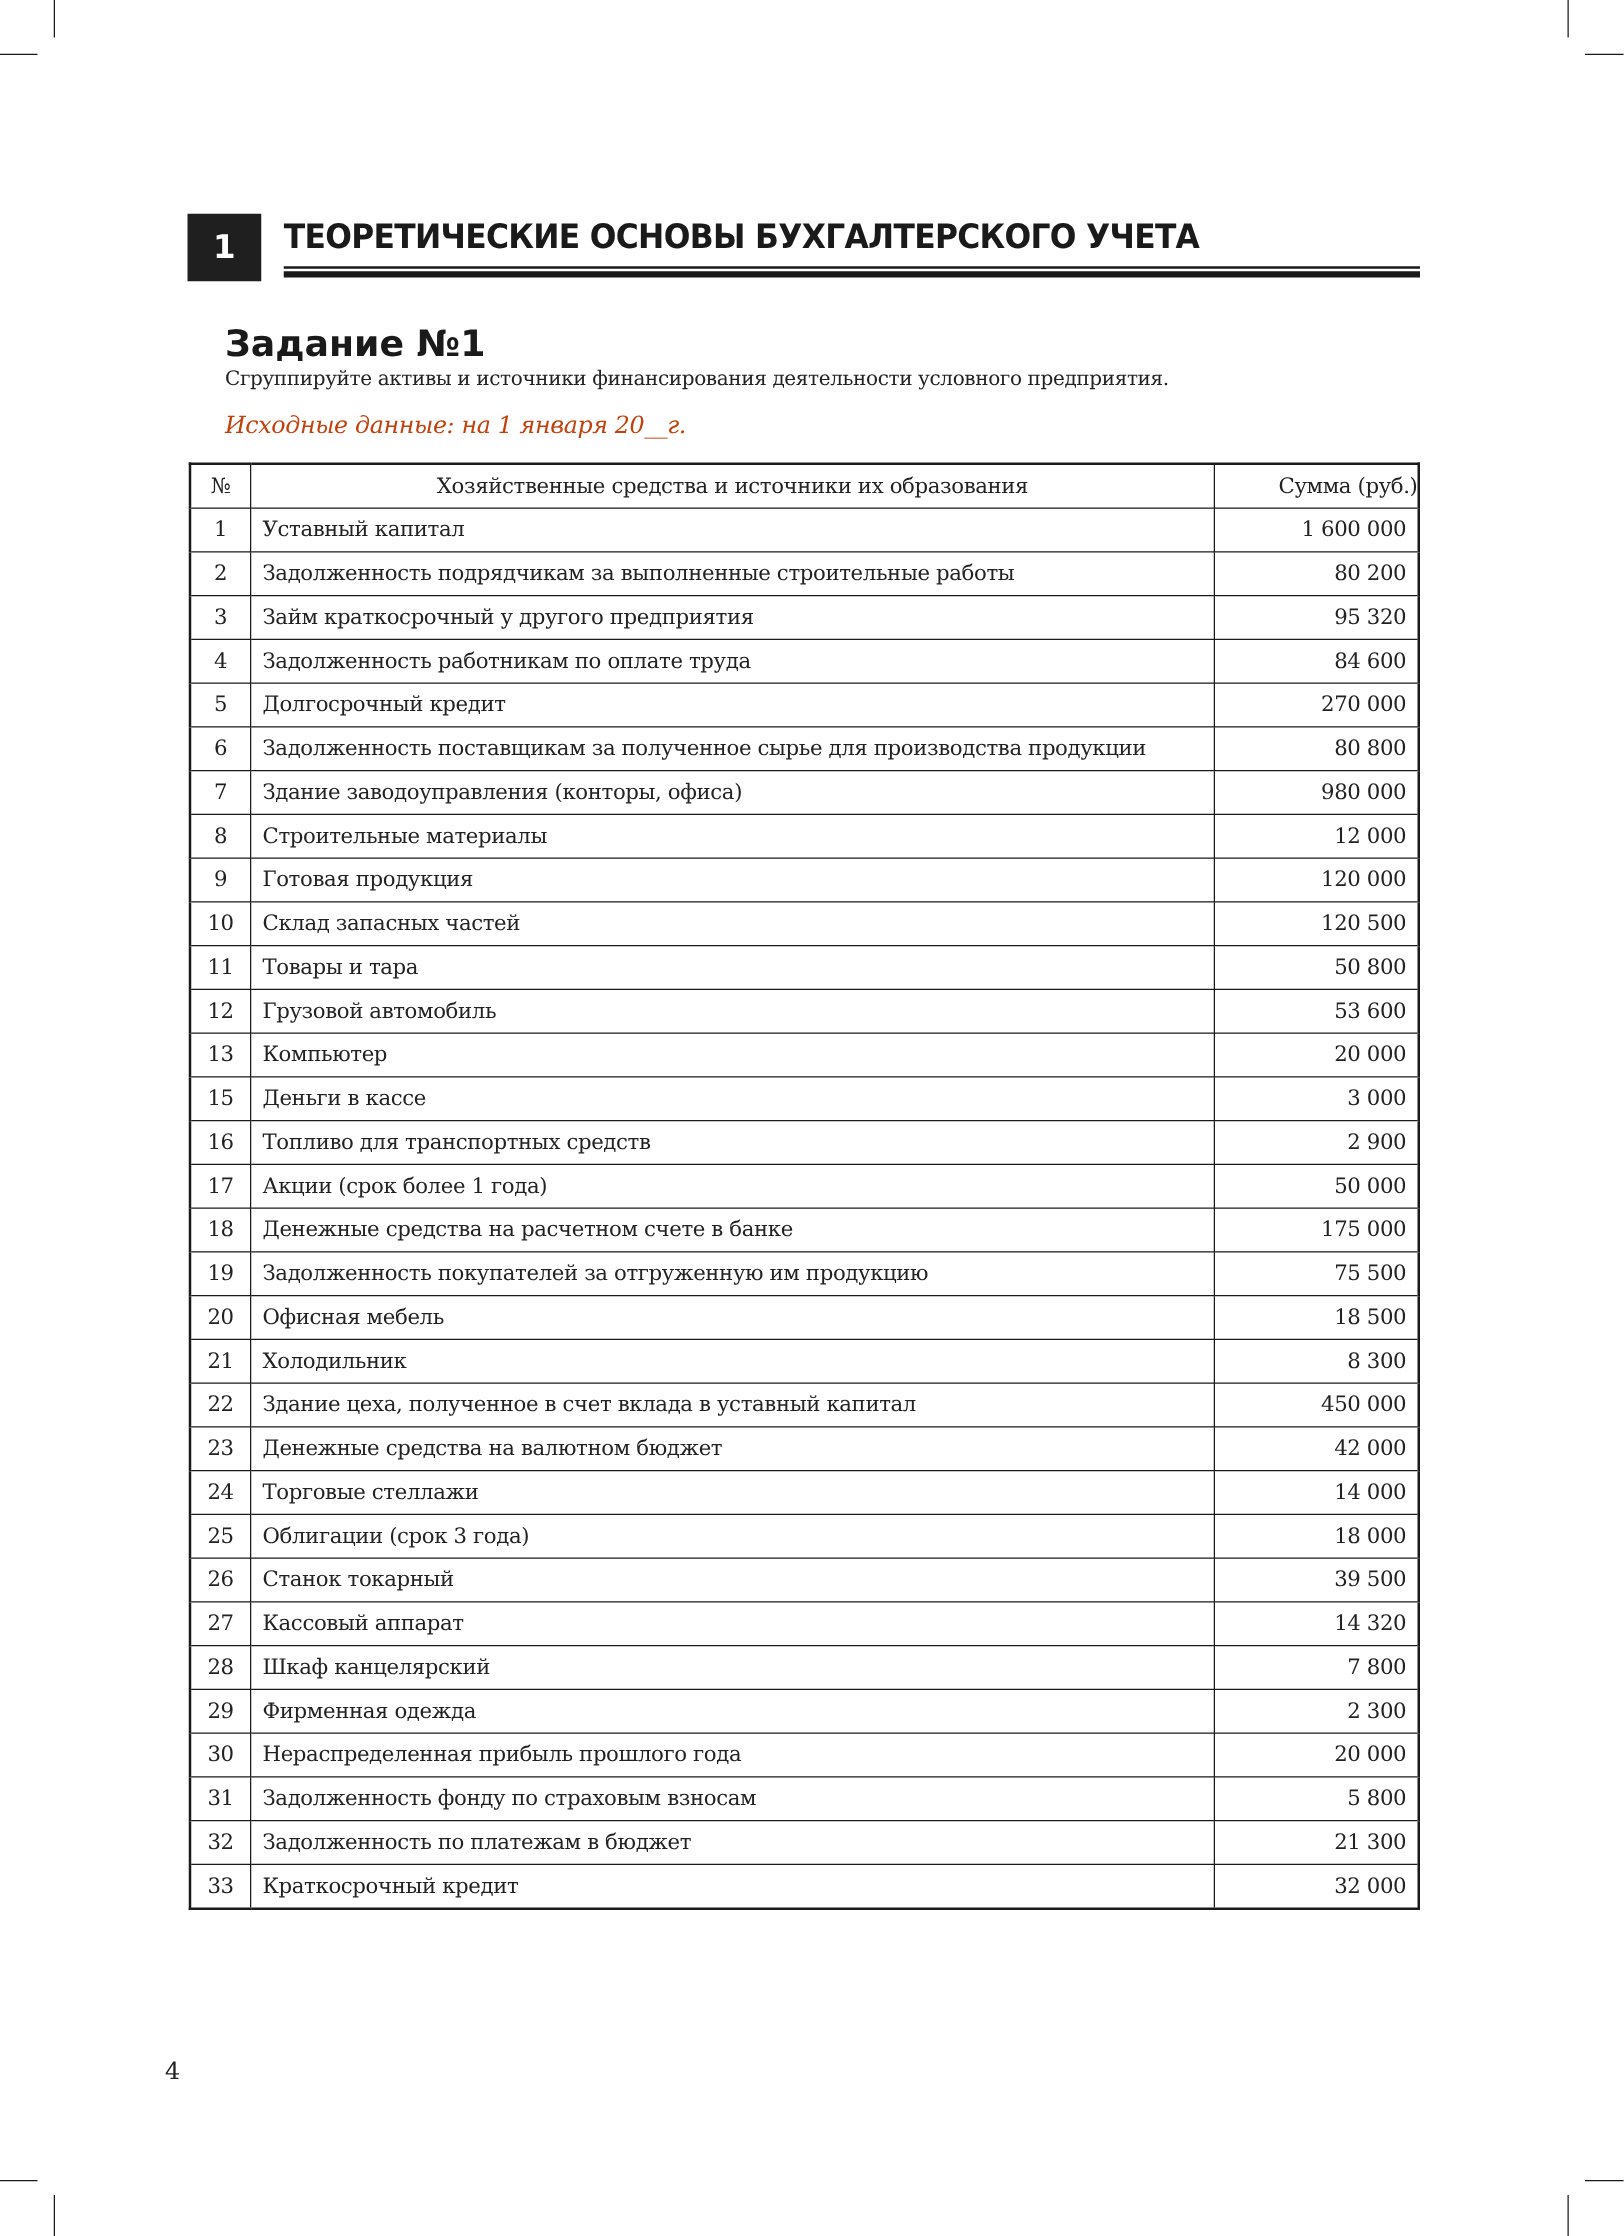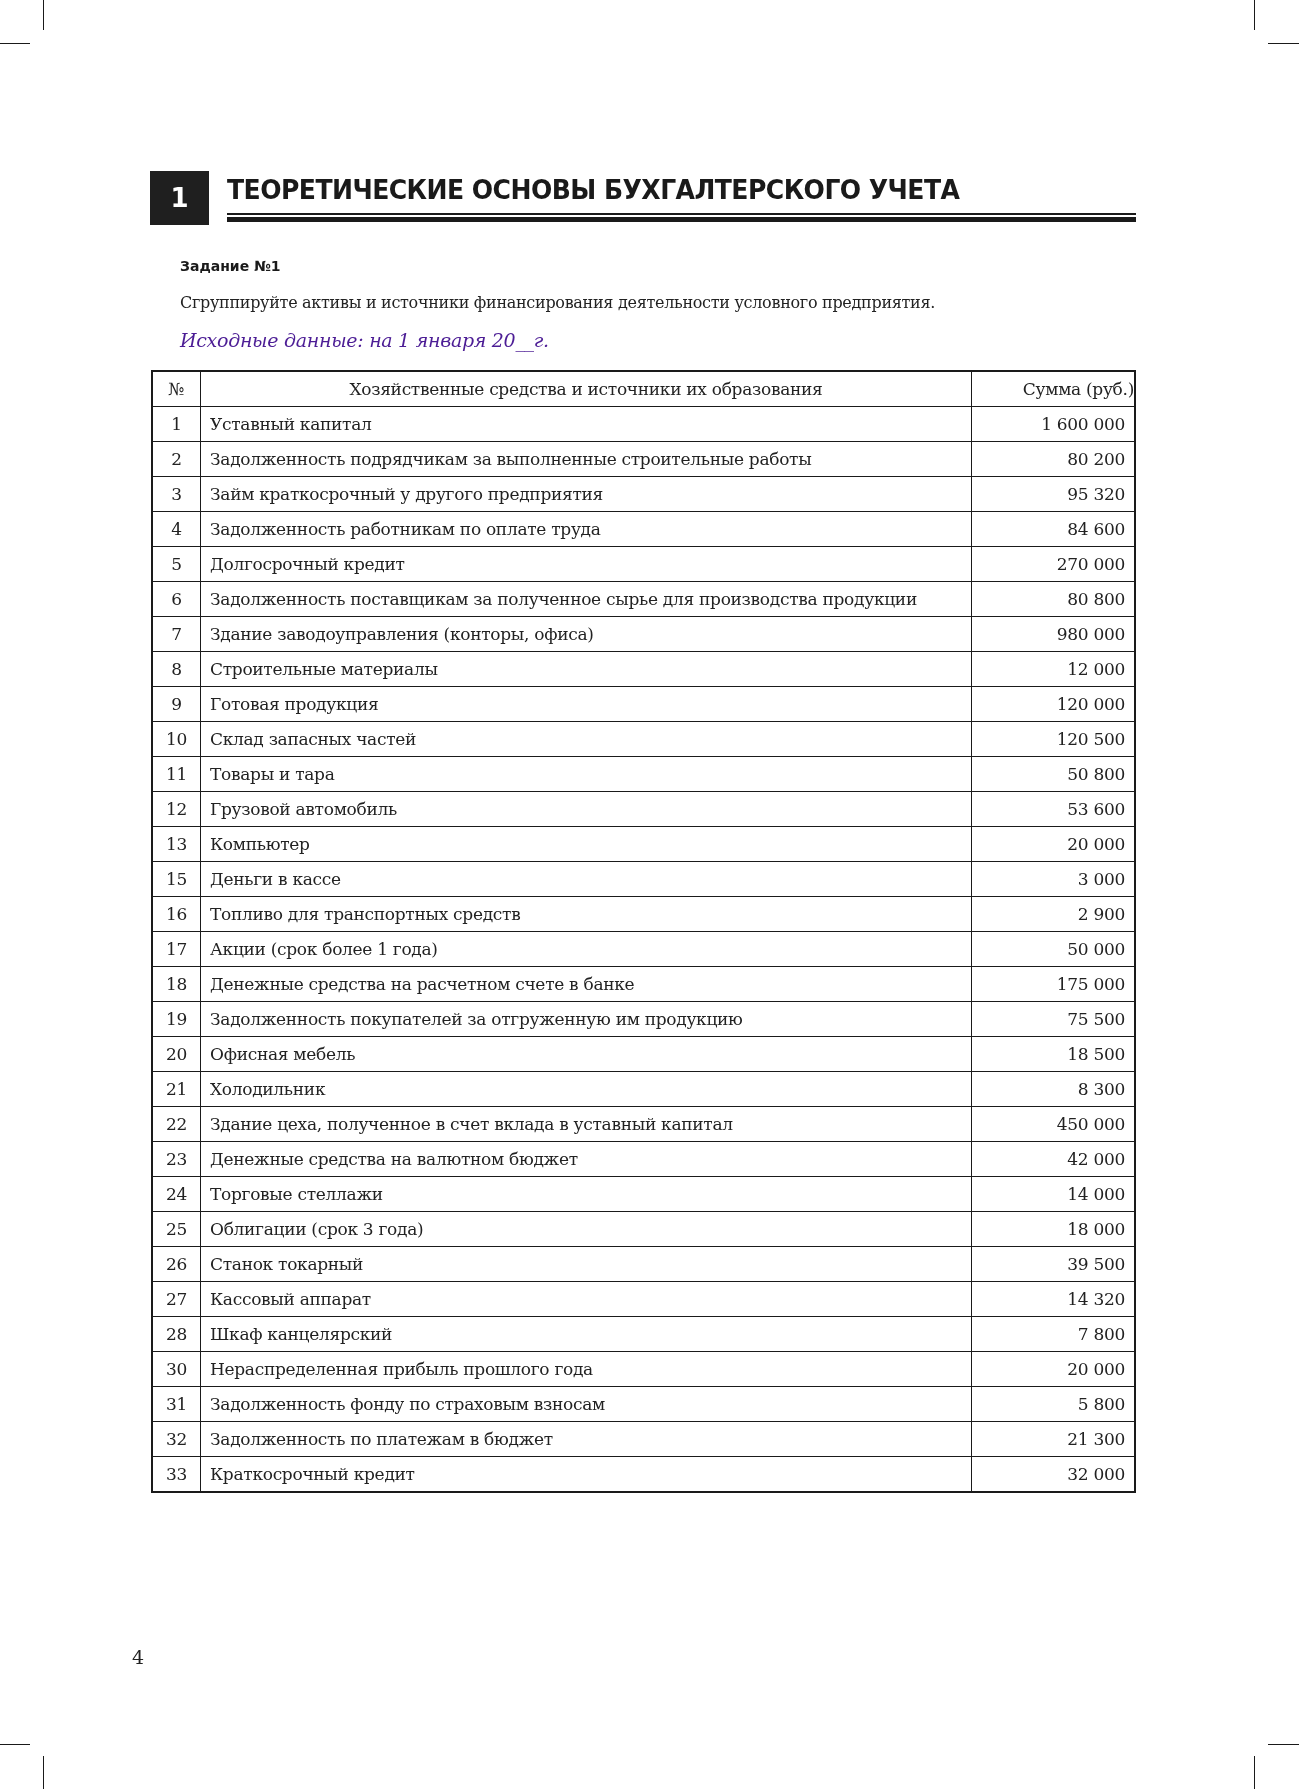--- a/index.html
+++ b/index.html
@@ -18,31 +18,31 @@
     position: absolute; left: 227px; top: 174px;
     font-family: "DejaVu Sans", sans-serif; font-weight: bold; font-size: 27px;
     letter-spacing: -0.6px; color: #1a1a1a; white-space: nowrap;
     transform: scaleX(0.93); transform-origin: left center;
   }
   .rule-thin { position: absolute; left: 227px; width: 909px; top: 213px; height: 2px; background: #1a1a1a; }
   .rule-thick { position: absolute; left: 227px; width: 909px; top: 217px; height: 5px; background: #1a1a1a; }
 
   .task-title {
     position: absolute; left: 180px; top: 258px;
-    font-family: "DejaVu Sans", sans-serif; font-weight: bold; font-size: 14px;
+    font-family: "DejaVu Sans", sans-serif; font-weight: bold; font-size: 29px;
     color: #1a1a1a; white-space: nowrap;
   }
   .task-text {
     position: absolute; left: 180px; top: 293px;
     font-family: "DejaVu Serif", serif; font-size: 16px; color: #222;
     white-space: nowrap; letter-spacing: -0.3px;
   }
   .task-source {
     position: absolute; left: 180px; top: 329px;
-    font-family: "DejaVu Serif", serif; font-style: italic; font-size: 19px; color: #4c1d95;
+    font-family: "DejaVu Serif", serif; font-style: italic; font-size: 19px; color: #c2410c;
     white-space: nowrap; letter-spacing: -0.3px;
   }
 
   table.assets {
     position: absolute; left: 151px; top: 370px; width: 985px;
     border-collapse: collapse;
     font-family: "DejaVu Serif", serif; font-size: 17px; color: #222;
   }
   table.assets th, table.assets td {
     border: 1.5px solid #1a1a1a; height: 34px; padding: 0 9px; font-weight: normal;
@@ -222,20 +222,25 @@
         <td class="c-no">27</td>
         <td class="c-name">Кассовый аппарат</td>
         <td class="c-sum">14 320</td>
       </tr>
       <tr>
         <td class="c-no">28</td>
         <td class="c-name">Шкаф канцелярский</td>
         <td class="c-sum">7 800</td>
       </tr>
       <tr>
+        <td class="c-no">29</td>
+        <td class="c-name">Фирменная одежда</td>
+        <td class="c-sum">2 300</td>
+      </tr>
+      <tr>
         <td class="c-no">30</td>
         <td class="c-name">Нераспределенная прибыль прошлого года</td>
         <td class="c-sum">20 000</td>
       </tr>
       <tr>
         <td class="c-no">31</td>
         <td class="c-name">Задолженность фонду по страховым взносам</td>
         <td class="c-sum">5 800</td>
       </tr>
       <tr>

